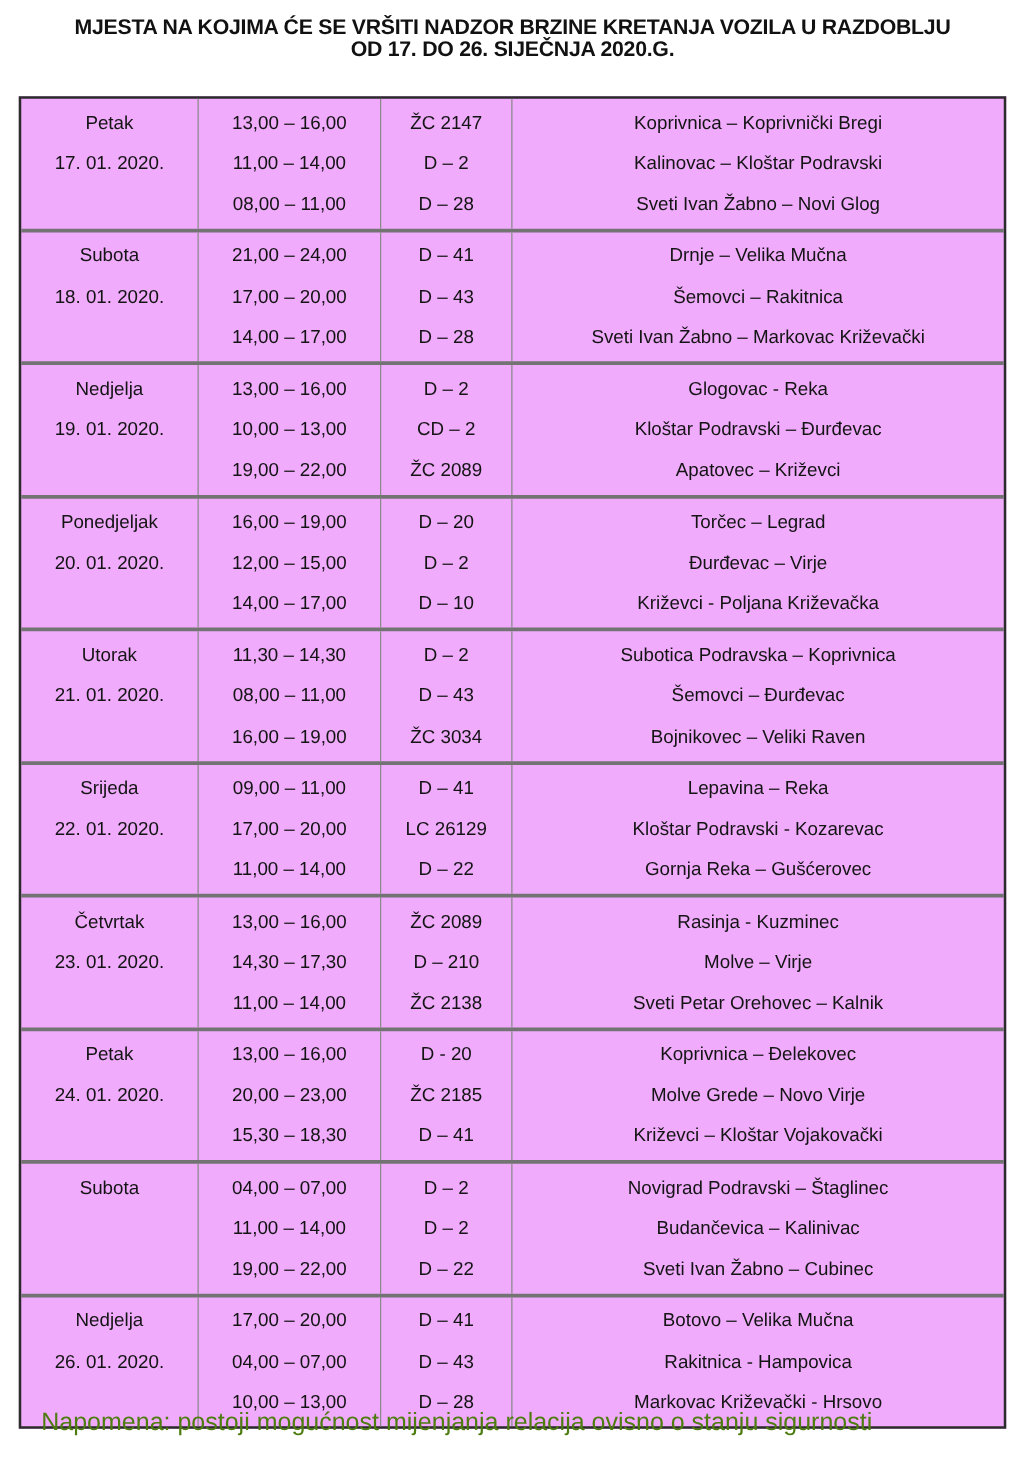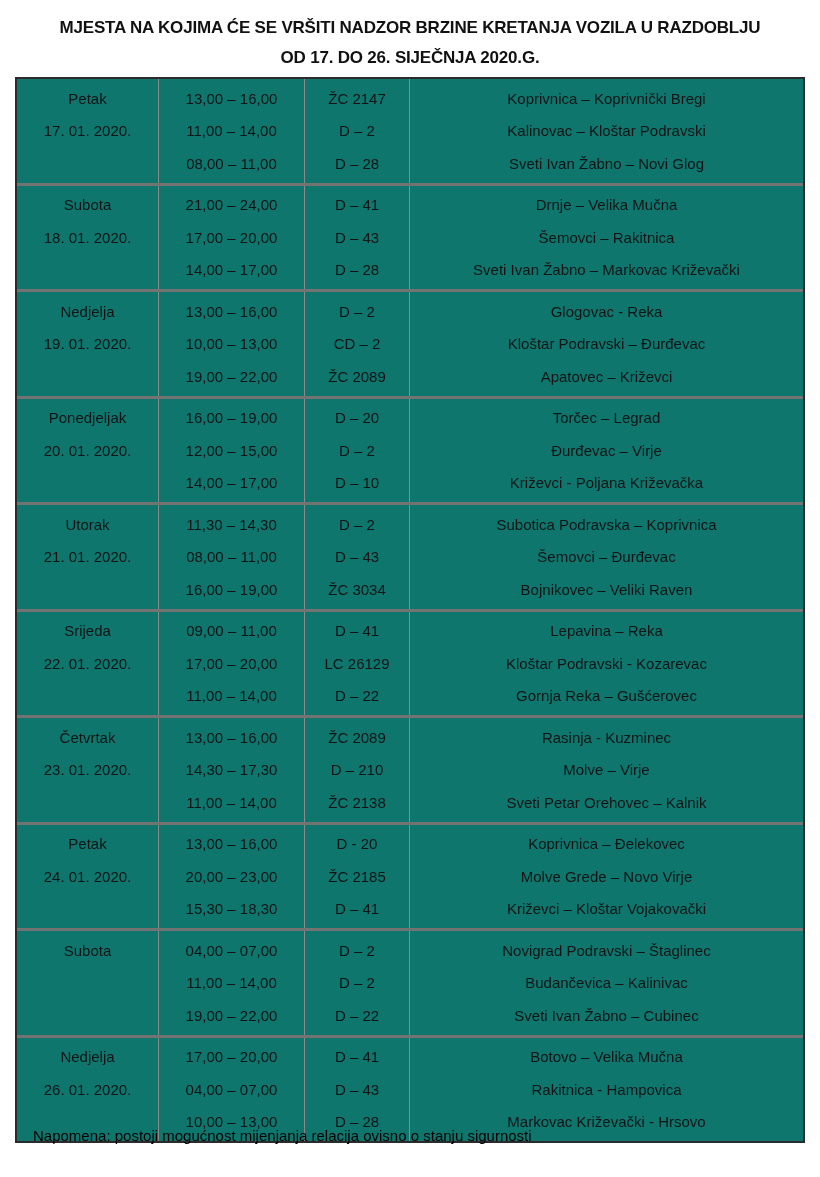--- a/index.html
+++ b/index.html
@@ -16,32 +16,32 @@
     position: relative;
     width: 820px;
     height: 1177px;
     overflow: hidden;
   }
   .title {
     margin: 13px 48px 0 48px;
     text-align: center;
     font-weight: bold;
     font-size: 17px;
-    line-height: 30px;
+    line-height: 18px;
     letter-spacing: -0.2px;
     color: #111;
   }
   .table {
     position: absolute;
     left: 15px;
     top: 77px;
     width: 790px;
     border: 2px solid #2b2b2b;
     box-sizing: border-box;
-    background: #0f766e;
+    background: #f0abfc;
   }
   .group {
     display: grid;
     grid-template-columns: 142px 146px 105px 1fr;
     border-top: 3px solid #737373;
   }
   .group:first-child {
     border-top: none;
   }
   .col {
@@ -58,22 +58,22 @@
     align-items: center;
     justify-content: center;
     font-size: 15px;
     white-space: nowrap;
     color: #141414;
   }
   .note {
     position: absolute;
     left: 33px;
     top: 1127px;
-    font-size: 15px;
-    color: #000000;
+    font-size: 20px;
+    color: #4d7c0f;
   }
 </style>
 </head>
 <body>
 
 <div class="page">
 
   <div class="title">MJESTA NA KOJIMA ĆE SE VRŠITI NADZOR BRZINE KRETANJA VOZILA U RAZDOBLJU OD 17. DO 26. SIJEČNJA 2020.G.</div>
 
   <div class="table">

